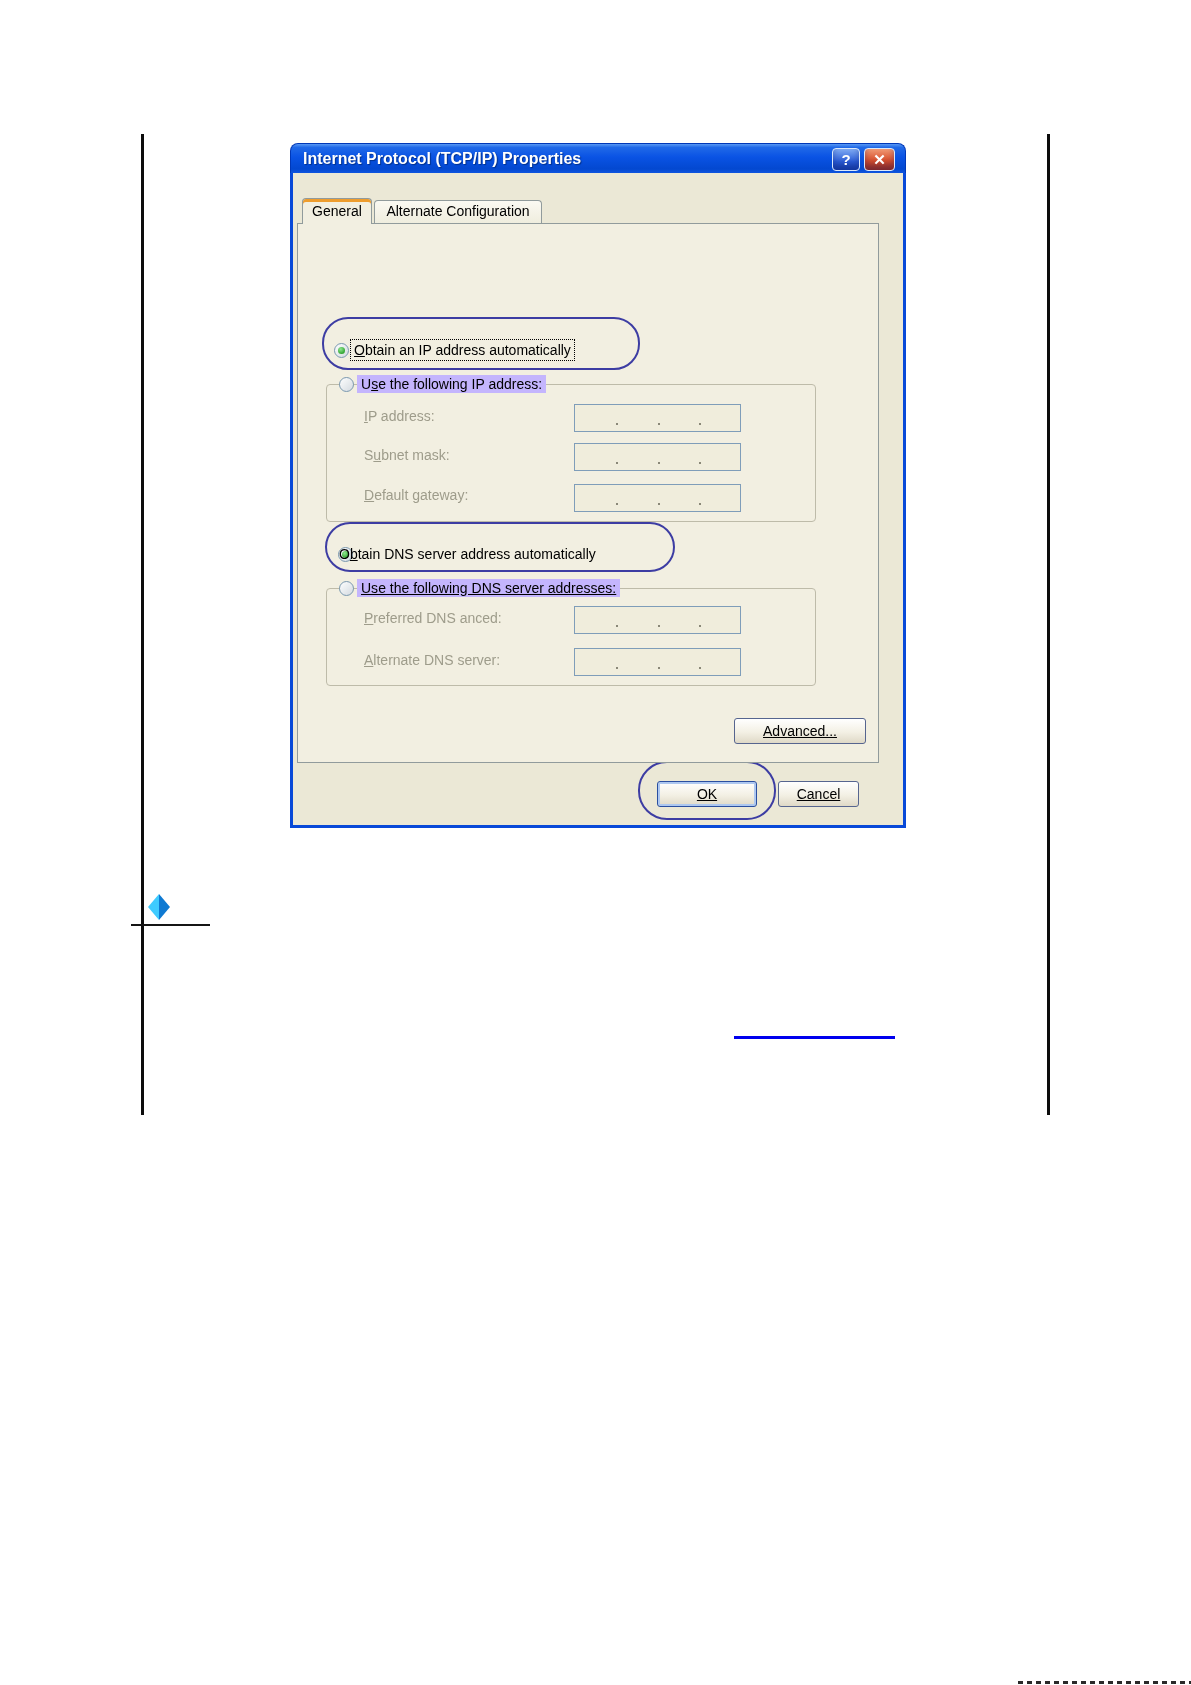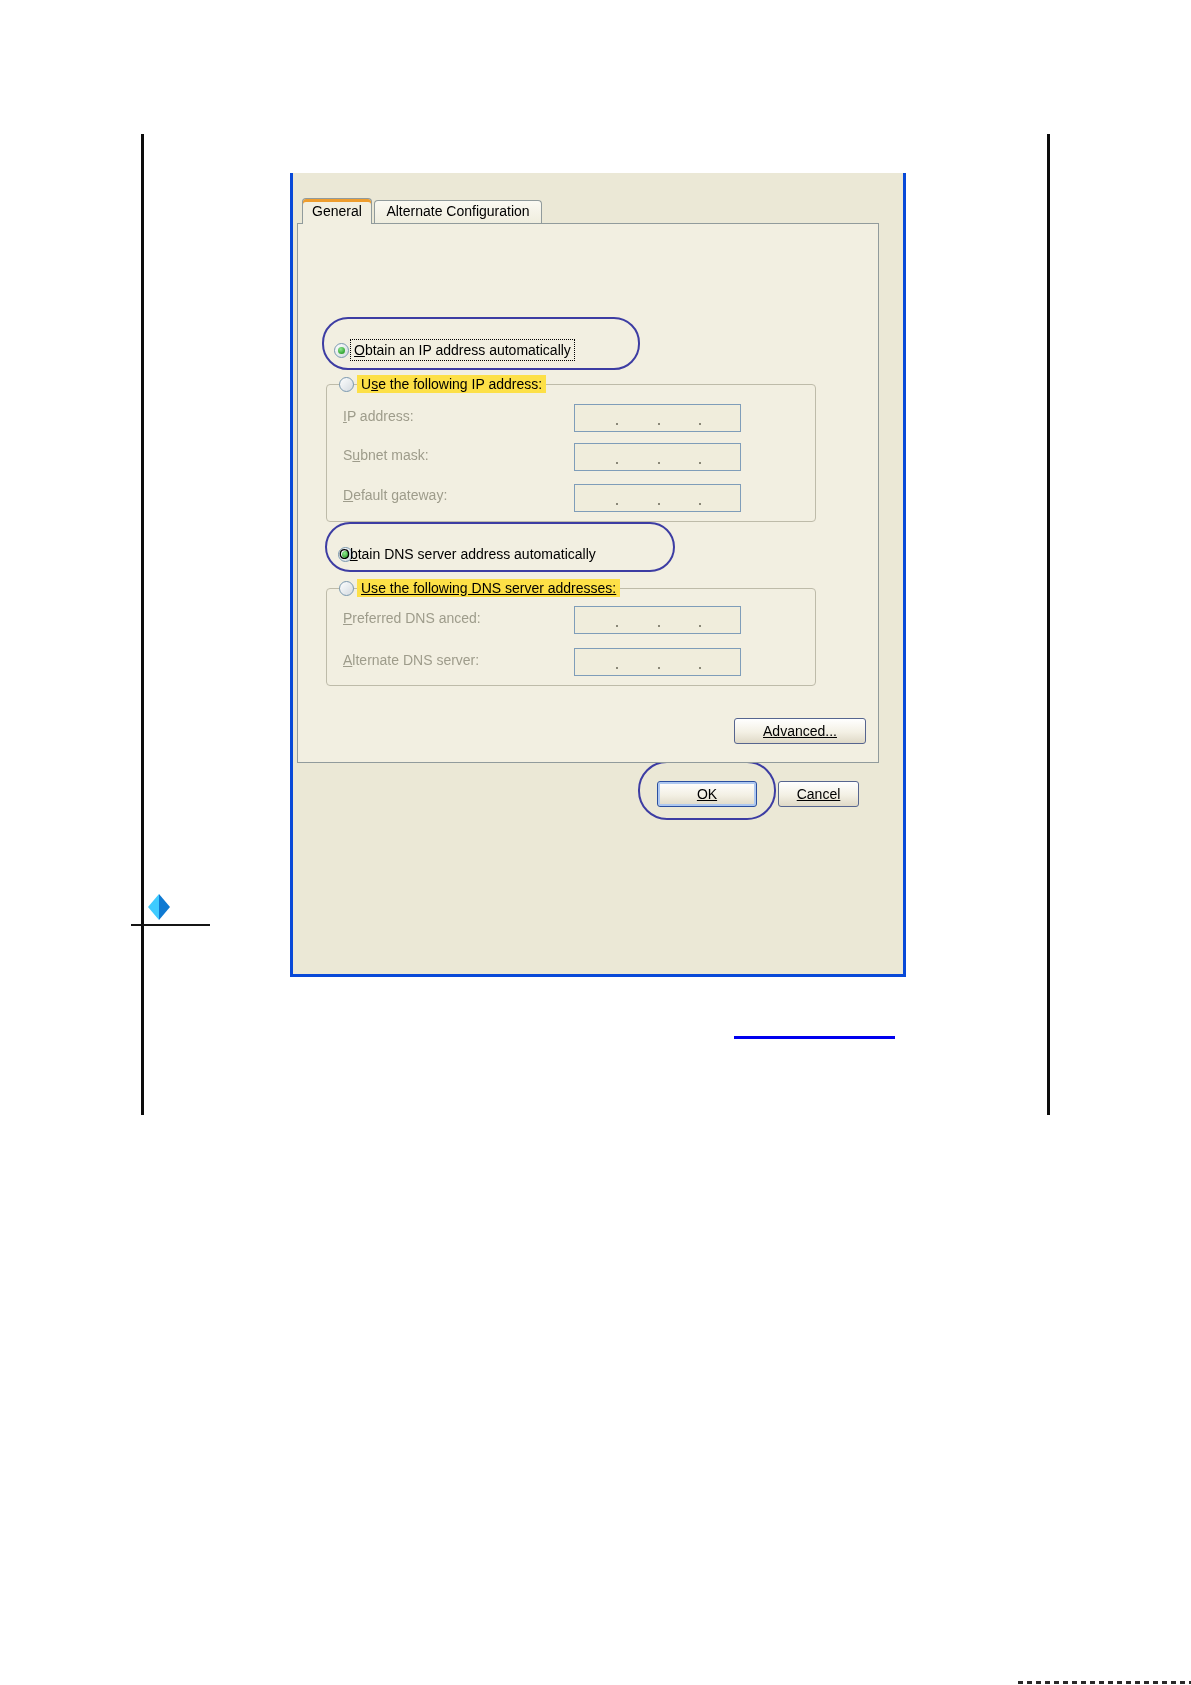--- a/index.html
+++ b/index.html
@@ -31,21 +31,21 @@
   }
   .tb-btn {
     position:absolute; top:4px; width:28px; height:23px; border:1px solid #DCE9FB; border-radius:4px;
     color:#fff; font-weight:bold; text-align:center; line-height:21px; font-size:15px; cursor:pointer;
     box-shadow:inset 0 -6px 6px rgba(0,16,96,.35);
   }
   .tb-btn.help { left:541px; background:linear-gradient(180deg,#7FAAF2,#2C5ED8 60%,#1E4BC0); }
   .tb-btn.close { left:573px; width:31px; background:linear-gradient(180deg,#F09A74,#D8502D 55%,#BC3416); }
 
   .dlg-body {
-    position:absolute; top:30px; left:0; width:616px; height:804px;
+    position:absolute; top:30px; left:0; width:616px; height:655px;
     background:#EBE8D6;
     border-left:3px solid #0849D8; border-right:3px solid #0849D8; border-bottom:3px solid #0849D8;
   }
   
   .tab { position:absolute; border:1px solid #919B9C; border-bottom:none; border-radius:4px 4px 0 0;
          text-align:center; white-space:nowrap; cursor:pointer; }
   .tab.general { left:9px; top:25px; width:70px; height:26px; line-height:24px; z-index:3;
                  background:#F2EFE1; box-shadow:inset 0 3px 0 0 #EE9D2E; }
   .tab.alt { left:81px; top:27px; width:168px; height:23px; line-height:21px; z-index:1;
              background:linear-gradient(180deg,#FAF9F2,#EFEDDE); }
@@ -61,28 +61,28 @@
   .ann2 { left:27px; top:298px; width:350px; height:50px; border-radius:25px; }
   .ann3 { left:345px; top:588px; width:138px; height:59px; border-radius:29px; }
 
   
   .radio { position:absolute; width:15px; height:15px; border-radius:50%;
            background:linear-gradient(135deg,#FDFEFE,#D4DAE0); border:1px solid #7A98AF; cursor:pointer; }
   .radio.sel::after { content:""; position:absolute; left:3px; top:3px; width:7px; height:7px; border-radius:50%;
            background:radial-gradient(circle at 38% 32%, #8FE78F, #2DA12D 75%); }
   .rlabel { position:absolute; font-size:14px; line-height:18px; color:#000; white-space:nowrap; cursor:pointer; }
   .rlabel.focus { outline:1px dotted #000; padding:1px 3px; }
-  .rlabel.onbox { background:#fde047; padding:0 4px; z-index:2; }
+  .rlabel.onbox { background:#c4b5fd; padding:0 4px; z-index:2; }
   .ak { text-decoration:underline; }
 
   
   .groupbox { position:absolute; border:1px solid #BEBBA9; border-radius:4px; }
   .box1 { left:28px; top:160px; width:490px; height:138px; }
   .box2 { left:28px; top:364px; width:490px; height:98px; }
-  .glabel { position:absolute; font-size:14px; color:#9E9C8B; white-space:nowrap; }
+  .glabel { position:absolute; font-size:14px; color:#9E9C8B; white-space:nowrap;margin-left:21px; }
   .ipfield { position:absolute; width:167px; height:28px; background:#F0EDDC; border:1px solid #7F9DB9; }
   .ipfield i { position:absolute; bottom:6px; width:2px; height:2px; background:#8A8878; }
   .ipfield i:nth-child(1){ left:25%; } .ipfield i:nth-child(2){ left:50%; } .ipfield i:nth-child(3){ left:75%; }
 
   
   .btn { position:absolute; font-family:"Liberation Sans", sans-serif; font-size:14px; color:#000;
          background:linear-gradient(180deg,#FFFFFF,#F3F0E4 55%,#DFD9C7); border:1px solid #56658F;
          border-radius:3px; text-align:center; cursor:pointer; white-space:nowrap;text-decoration:underline; }
   .btn-advanced { left:436px; top:494px; width:132px; height:26px; line-height:24px; }
   .btn-ok { left:364px; top:608px; width:100px; height:26px; line-height:24px;
@@ -98,20 +98,29 @@
   <div class="vrule right"></div>
   <svg class="diamond" viewBox="0 0 24 28">
     <polygon points="12,1 1,14 12,27" fill="#3FCBFF"></polygon>
     <polygon points="12,1 23,14 12,27" fill="#0E79D2"></polygon>
   </svg>
   <div class="short-line"></div>
   <div class="link-line"></div>
   <div class="bottom-dashes"></div>
 
   <div class="dialog">
+    <div class="titlebar">
+      <span class="title">Internet Protocol (TCP/IP) Properties</span>
+      <div class="tb-btn help">
+        <span>?</span>
+      </div>
+      <div class="tb-btn close">
+        <span>✕</span>
+      </div>
+    </div>
 
     <div class="dlg-body">
       <div class="tab general">General</div>
       <div class="tab alt">Alternate Configuration</div>
 
       <div class="tabpage">
 
         <div class="ann ann1"></div>
 
         <div class="radio sel" style="left:36px; top:119px;"></div>

